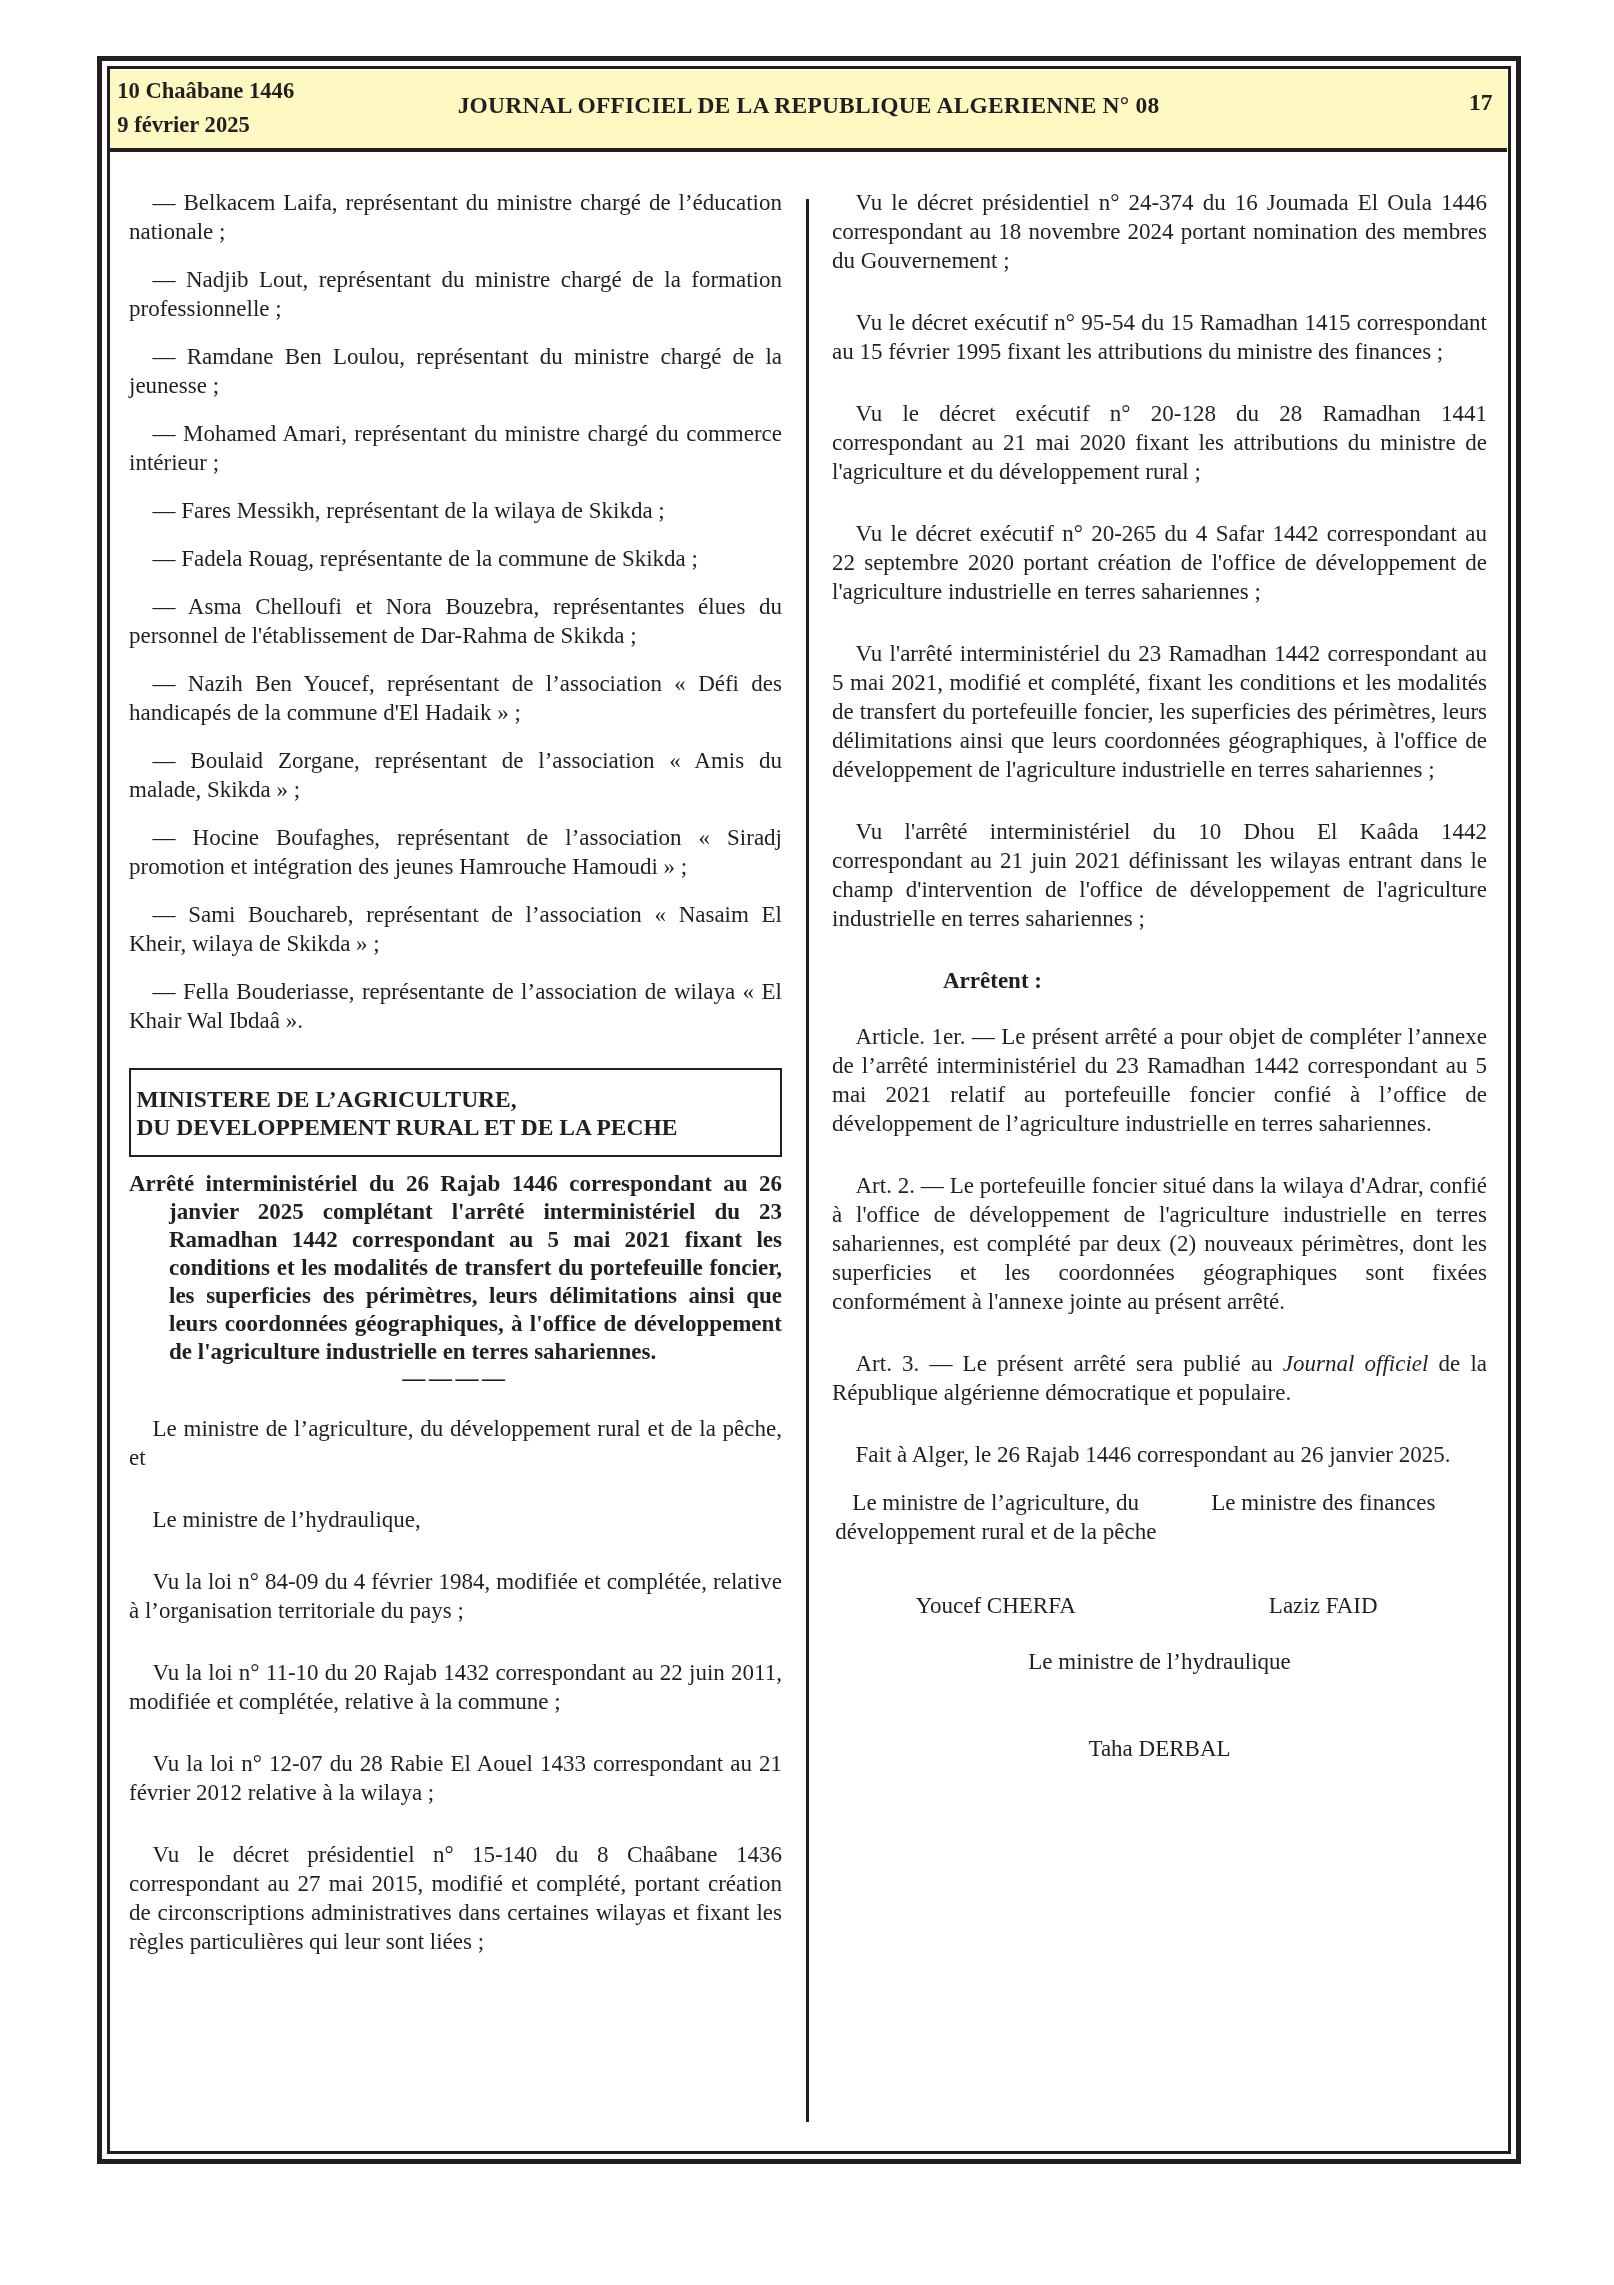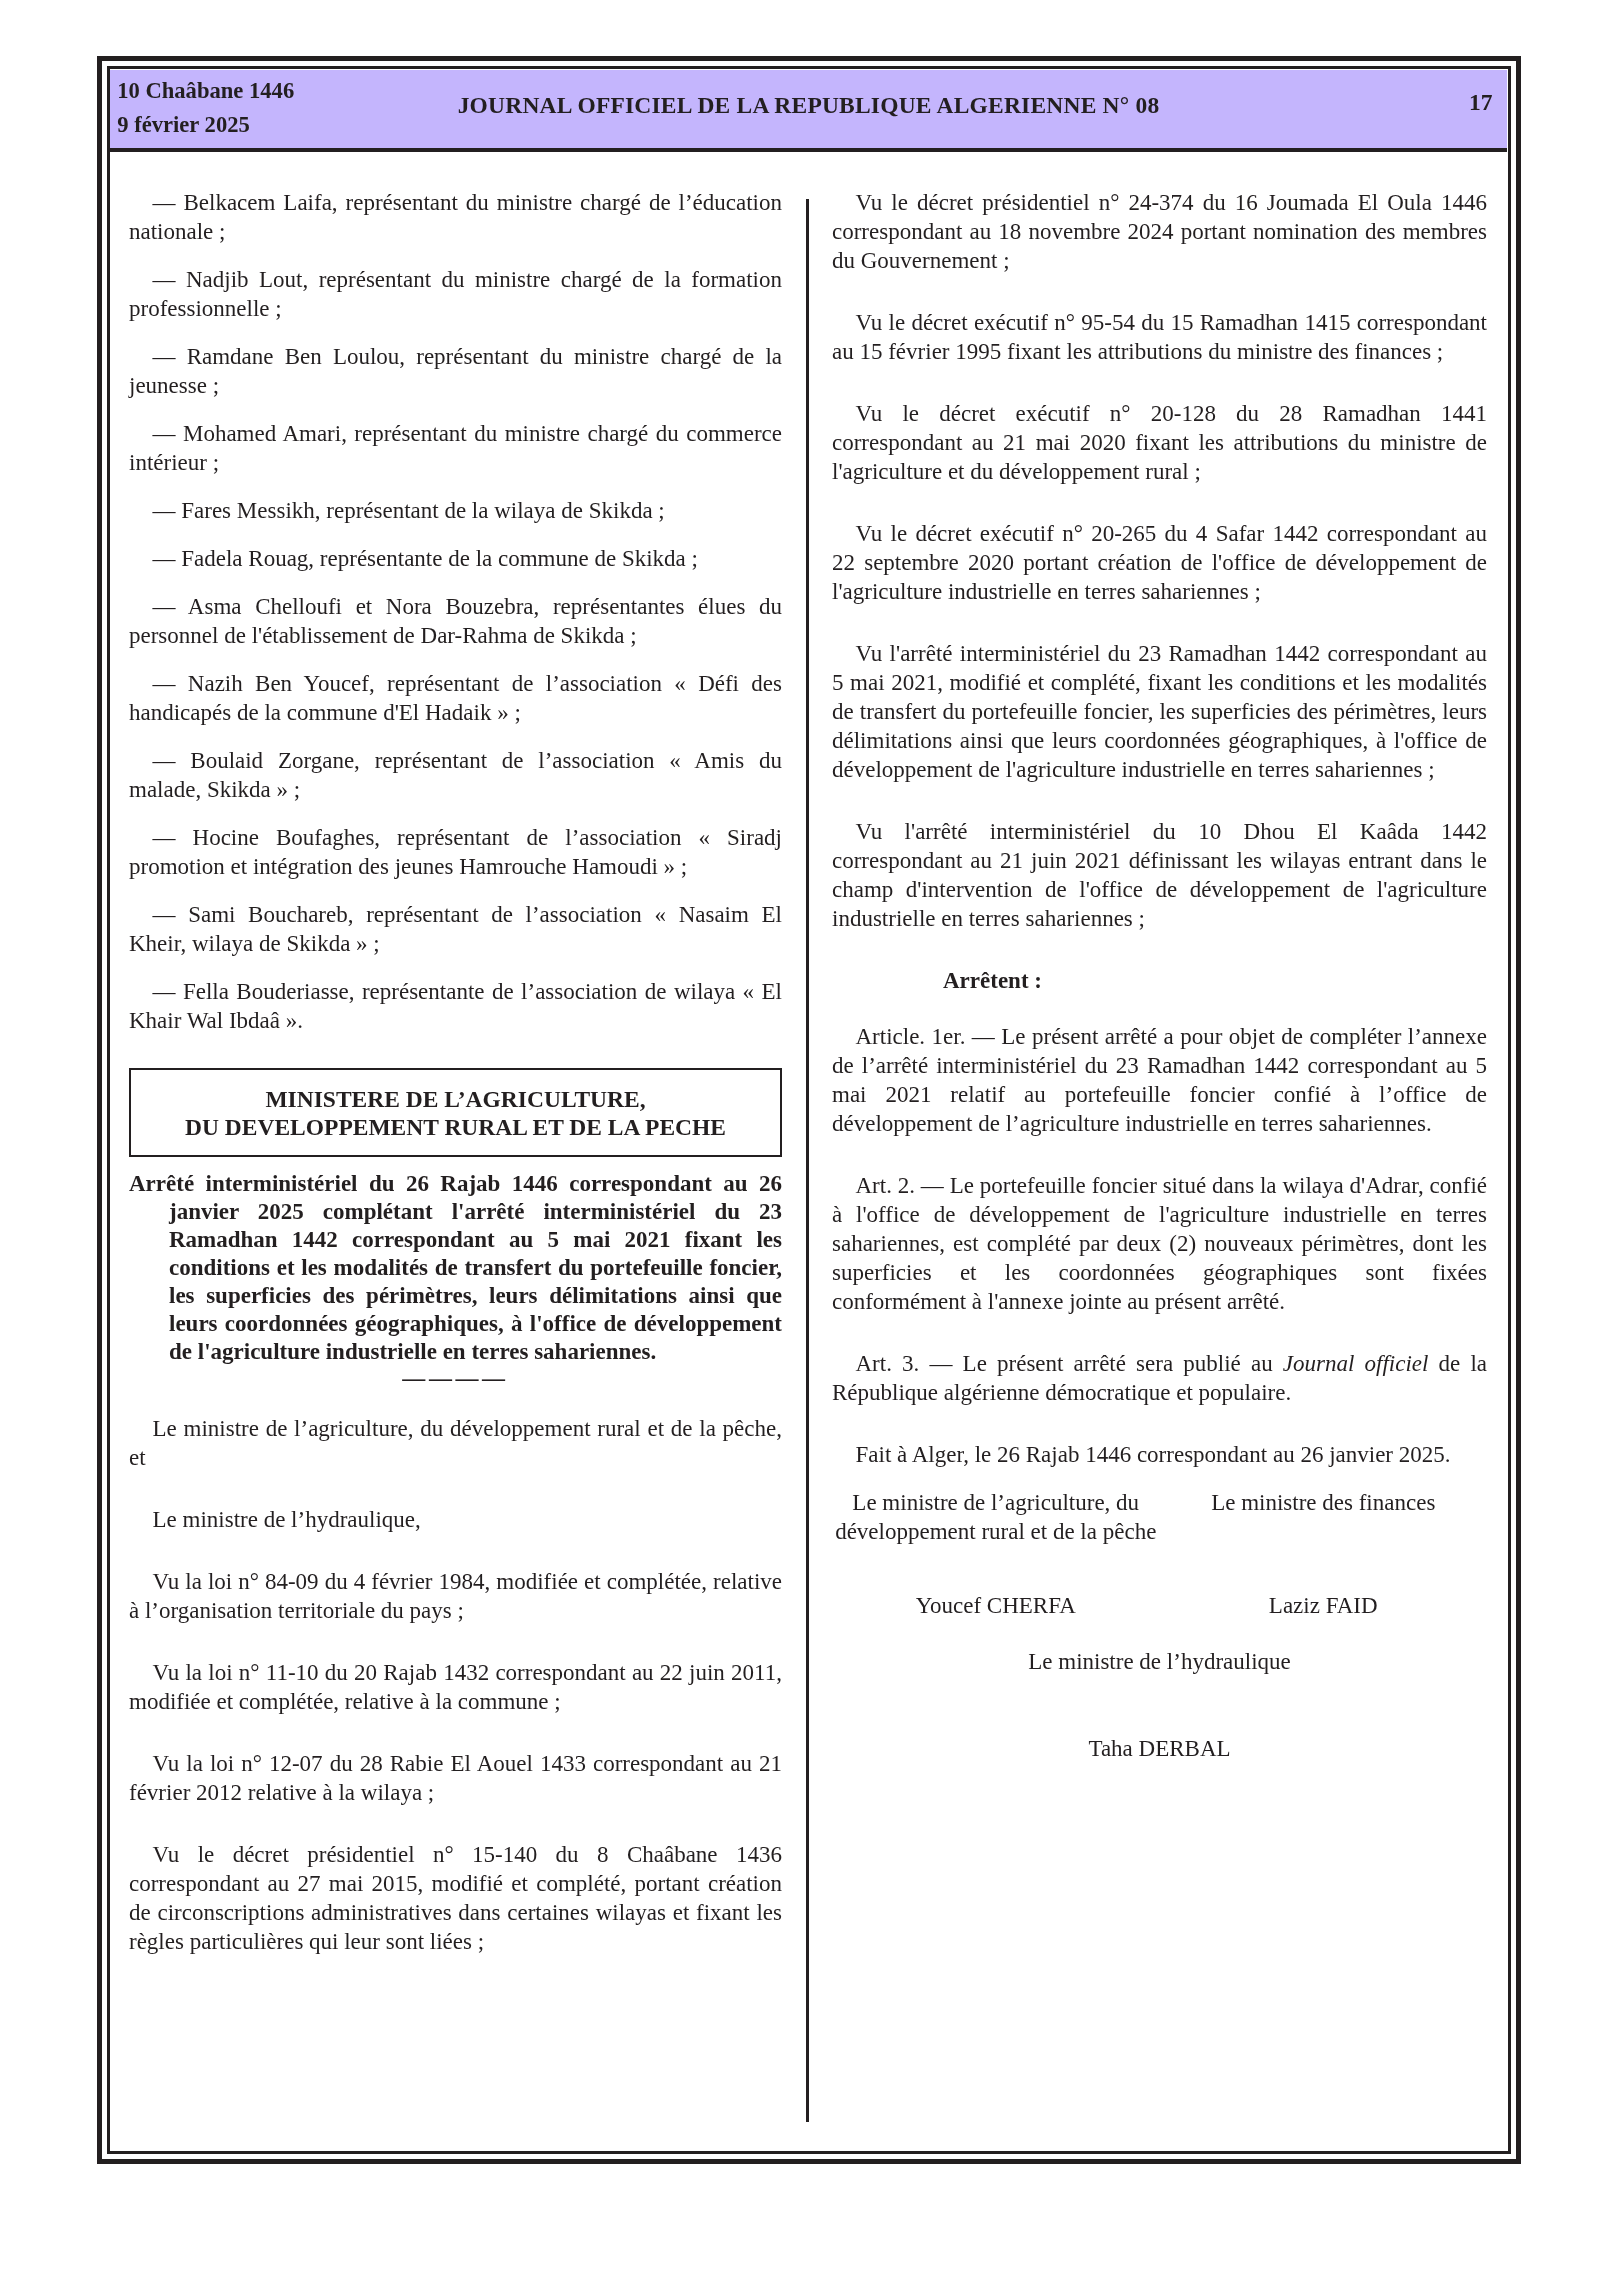--- a/index.html
+++ b/index.html
@@ -1,29 +1,29 @@
 <!DOCTYPE html>
 <html style="font-size:14.5px"><head>
 <meta charset="utf-8">
 <style>
   html, body { margin:0; padding:0; background:#ffffff; }
   body { width:1615px; height:2285px; position:relative; font-family:"Liberation Serif","DejaVu Serif",serif; color:#231f20; }
   .frame-outer { position:absolute; left:97px; top:56px; width:1424px; height:2108px; border:5.4px solid #231f20; box-sizing:border-box; }
   .frame-inner { position:absolute; left:107px; top:66px; width:1404px; height:2088px; border:3.6px solid #231f20; box-sizing:border-box; }
-  .header { position:absolute; left:110px; top:70px; width:1397px; height:78px; background:#c4b5fd; border-bottom:4.5px solid #231f20; box-sizing:content-box; }
+  .header { position:absolute; left:110px; top:70px; width:1397px; height:78px; background:#fef9c3; border-bottom:4.5px solid #231f20; box-sizing:content-box; }
   .hdr-date { position:absolute; left:7.2px; top:3.6px; font-weight:bold; font-size:22.6px; line-height:34px; }
   .hdr-title { position:absolute; left:0; right:0; top:22px; text-align:center; font-weight:bold; font-size:23.5px; letter-spacing:0.2px; }
   .hdr-page { position:absolute; right:14.5px; top:19px; font-weight:bold; font-size:23.5px; }
   .divider { position:absolute; left:806px; top:199px; width:2.7px; height:1923px; background:#231f20; }
   .col { position:absolute; top:188px; font-size:23px; line-height:29px; text-align:justify; }
   .col-left { left:129px; width:653px; }
   .col-right { left:832px; width:655px; }
   .p { margin:0 0 19px 0; text-indent:23.5px; }
   .gap-lg { margin-bottom:33px; }
-  .ministry-box { border:2.7px solid #231f20; margin:33px 0 12.7px 0; padding:14.5px 5.4px 14.5px 5.4px; text-align:center; font-weight:bold; font-size:23.5px; line-height:28px; }
+  .ministry-box { border:2.7px solid #231f20; margin:33px 0 12.7px 0; padding:14.5px 5.4px 14.5px 5.4px; font-weight:bold; font-size:23.5px; line-height:28px; }
   .arrete-title { font-weight:bold; font-size:23px; line-height:28px; text-align:justify; padding-left:40px; text-indent:-40px; margin:0; }
   .sep { text-align:center; font-weight:bold; letter-spacing:3.6px; margin:1.8px 0 23.5px 0; line-height:23.5px; }
   .arretent { font-weight:bold; text-indent:111px; margin:0 0 27px 0; }
   .sig-row { display:flex; justify-content:space-between; text-align:center; margin-top:9px; }
   .sig-col { width:50%; }
   .sig-name-row { display:flex; margin-top:45px; text-align:center; }
   .sig-center { text-align:center; }
   i { }
 </style>
 </head>

